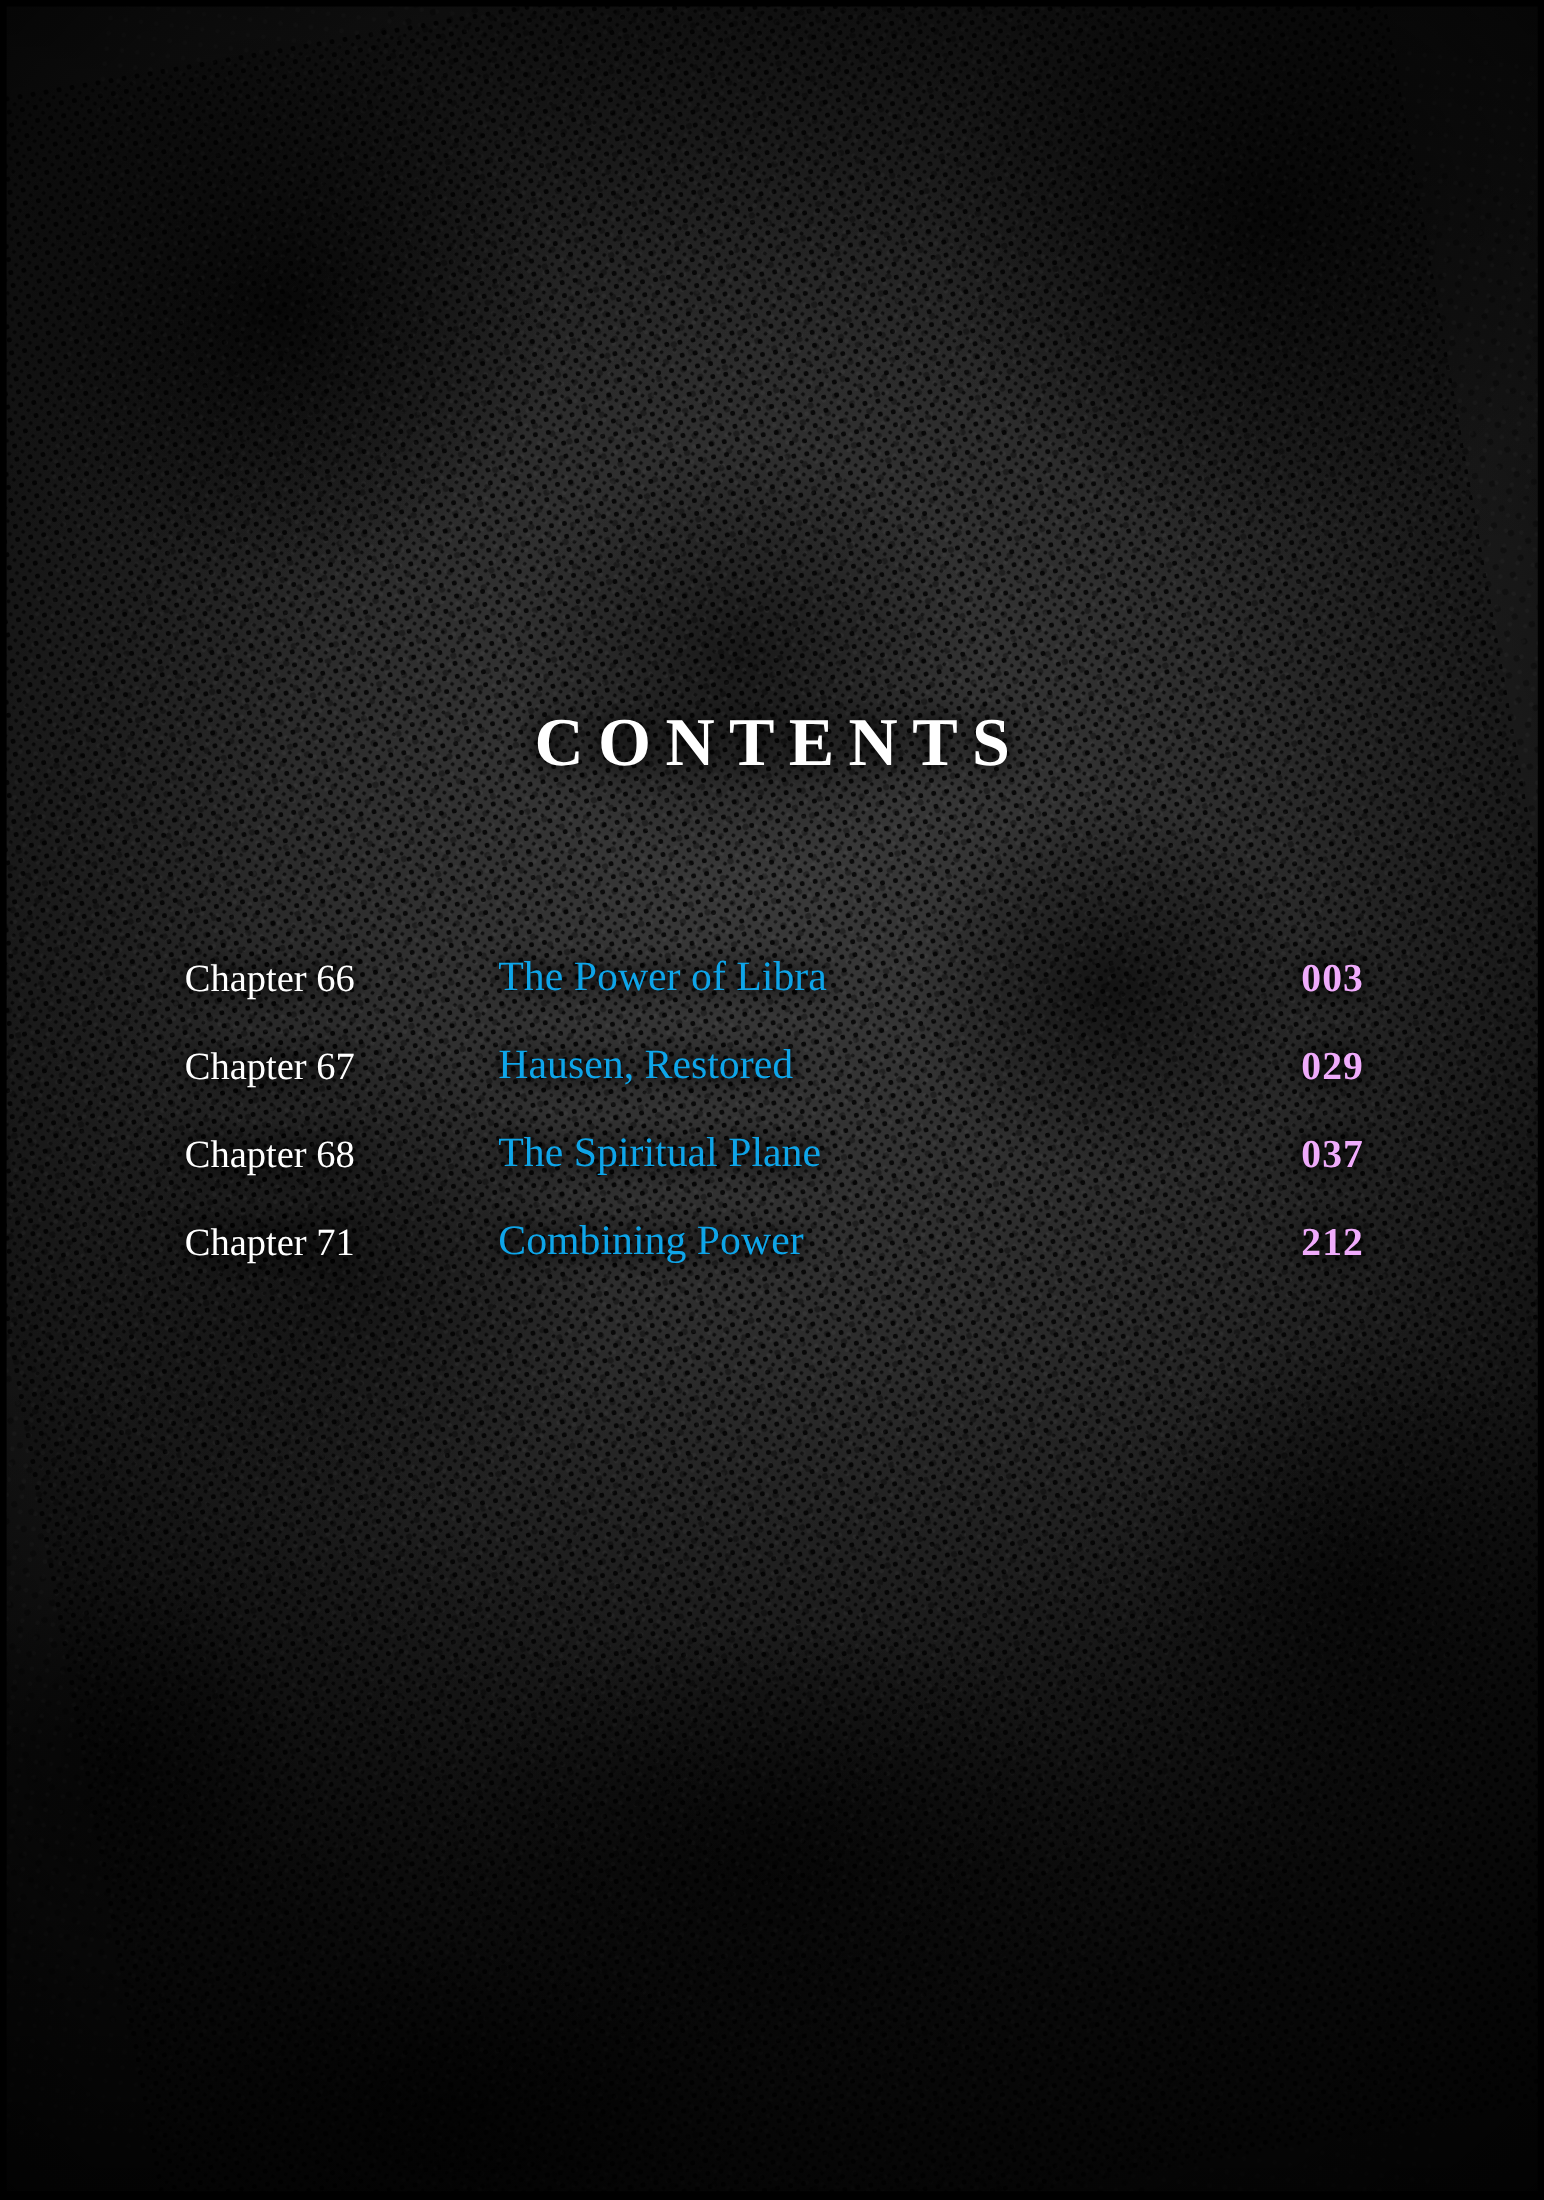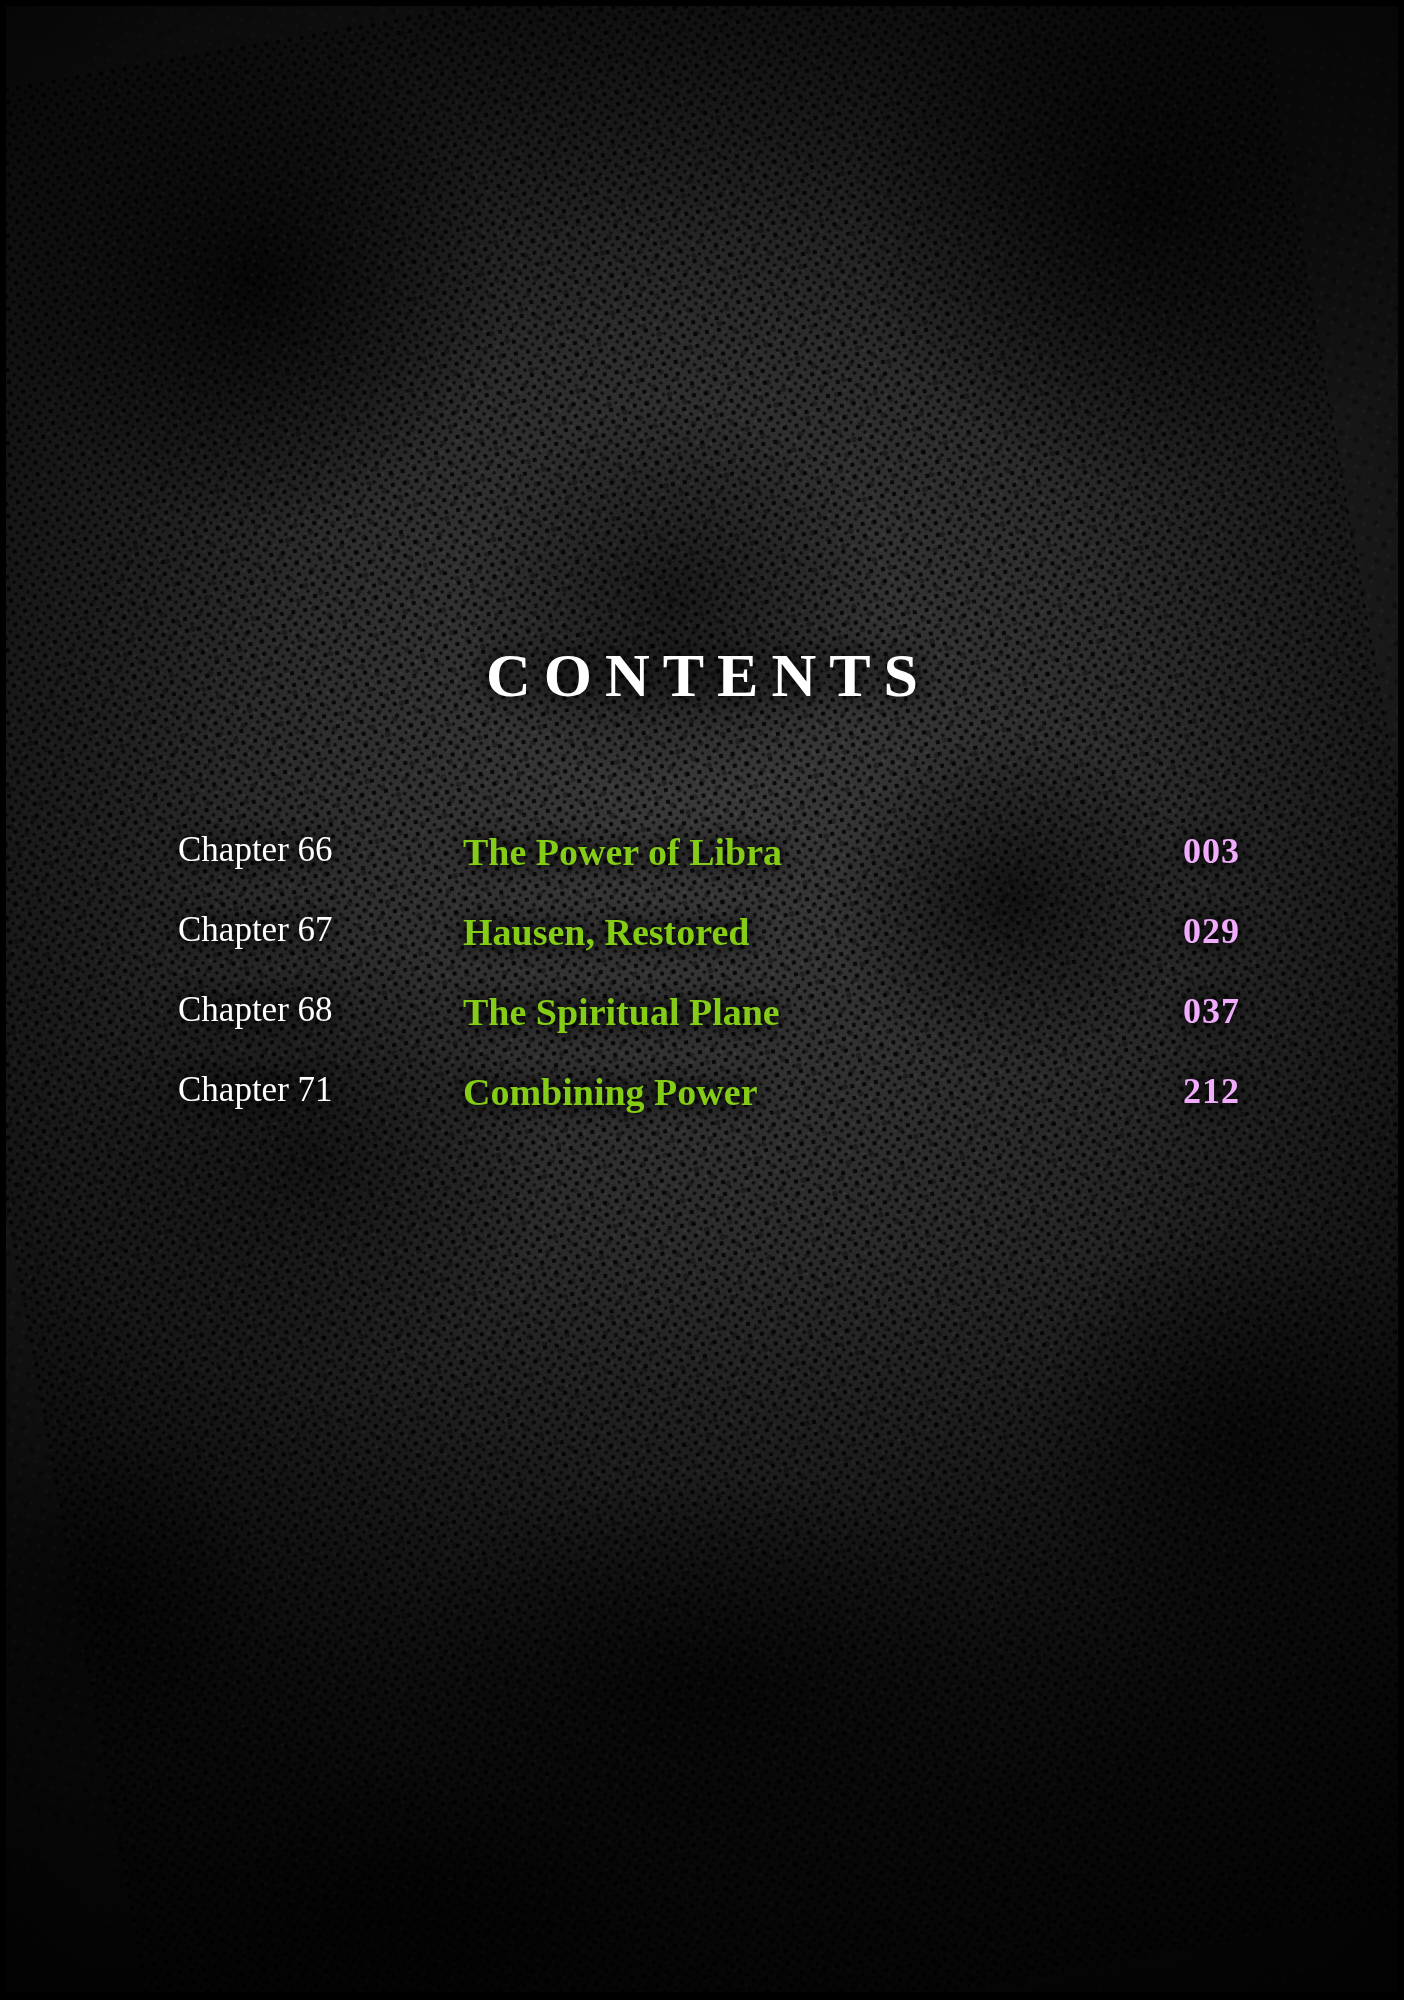--- a/index.html
+++ b/index.html
@@ -126,41 +126,39 @@
 
   .toc-list {
     position: absolute;
     top: 830px;
     left: 168px;
     width: 1072px;
   }
 
   .toc-row {
     display: flex;
-    align-items: flex-start;
+    align-items: flex-end;
     height: 80px;
-    margin-left: 10px;
   }
   .toc-chapter {
     width: 285px;
     flex: 0 0 285px;
     color: #ffffff;
     font-size: 35px;
     font-family: "Liberation Serif", serif;
     text-shadow: 0 0 10px rgba(0,0,0,0.95), 0 0 20px rgba(0,0,0,0.85);
     white-space: nowrap;
   }
   .toc-name {
     flex: 1 1 auto;
-    color: #84cc16;
+    color: #0ea5e9;
     font-size: 38px;
     font-family: "Liberation Serif", serif;
     text-shadow: 0 0 10px rgba(0,0,0,0.95), 0 0 20px rgba(0,0,0,0.85);
     white-space: nowrap;
-    font-weight: bold;
   }
   .toc-page {
     flex: 0 0 110px;
     text-align: right;
     color: #f0abfc;
     font-size: 36px;
     font-weight: bold;
     font-family: "Liberation Serif", serif;
     letter-spacing: 1px;
     text-shadow: 0 0 10px rgba(0,0,0,0.95), 0 0 20px rgba(0,0,0,0.85);

